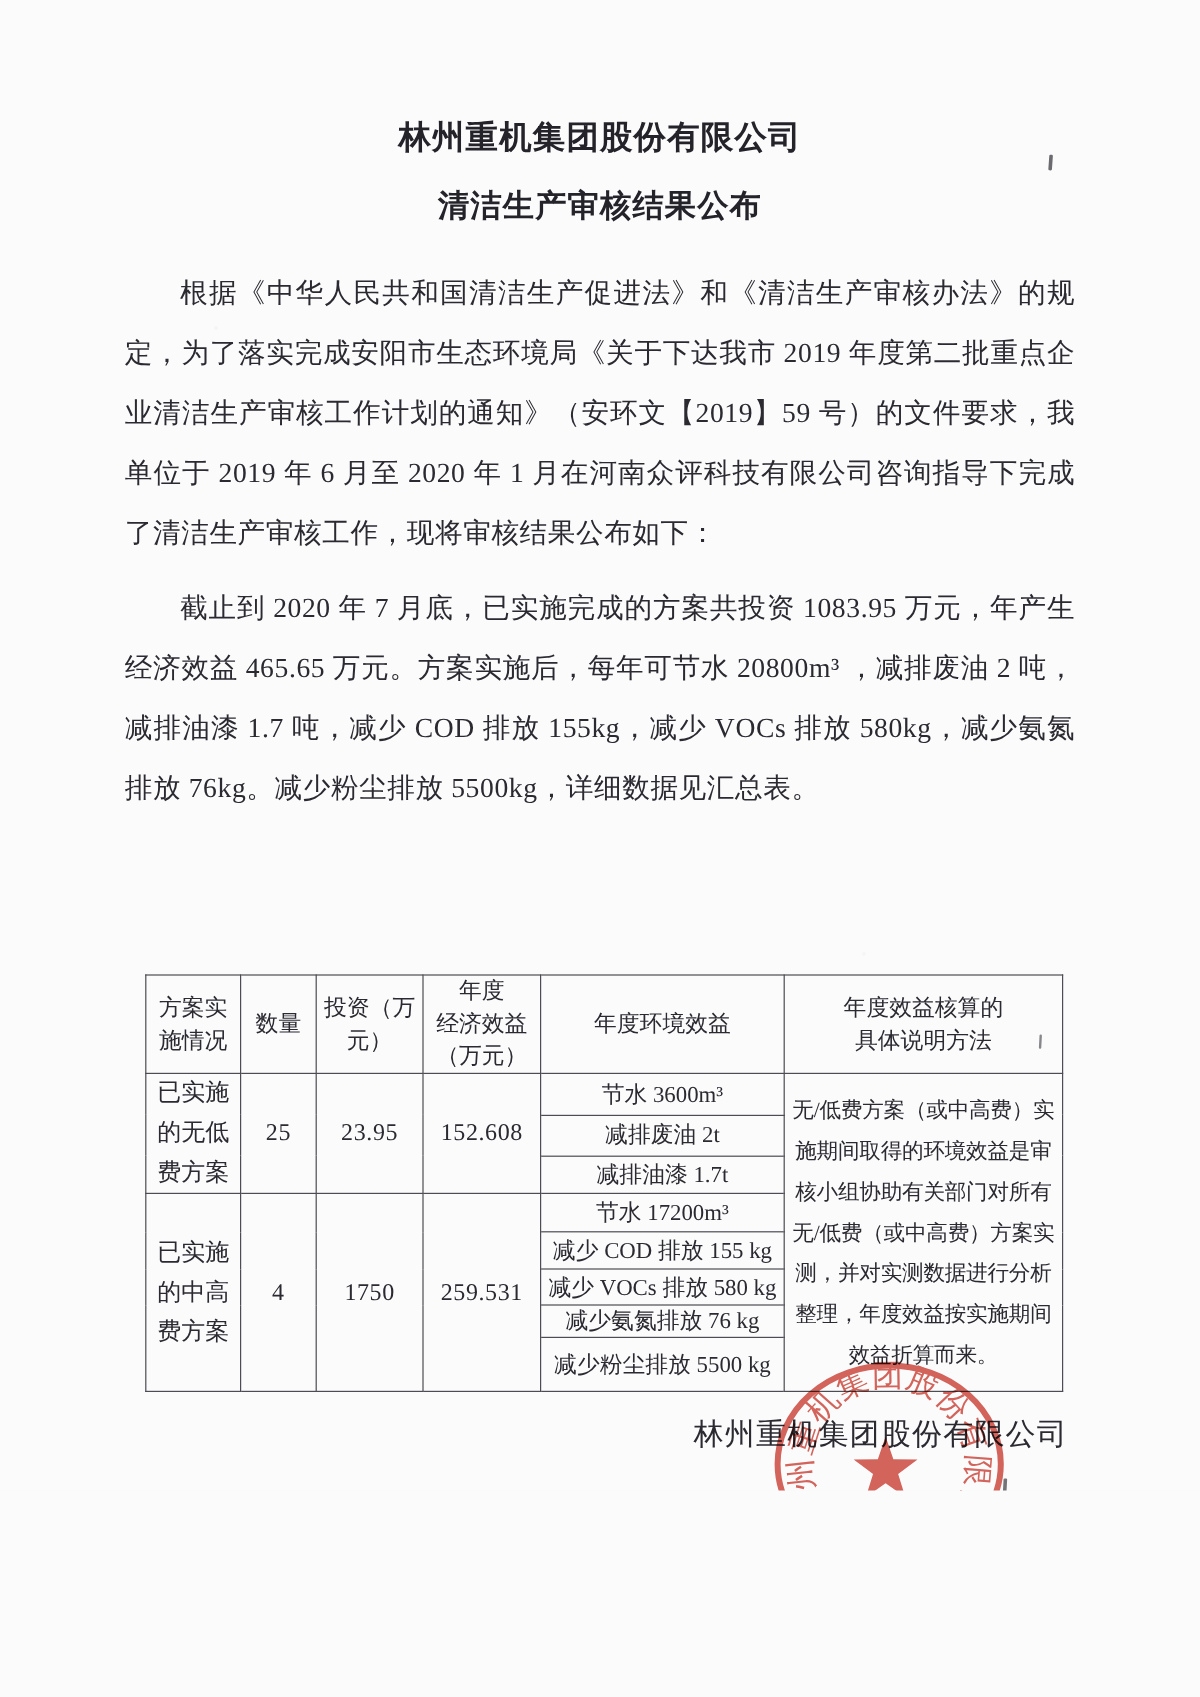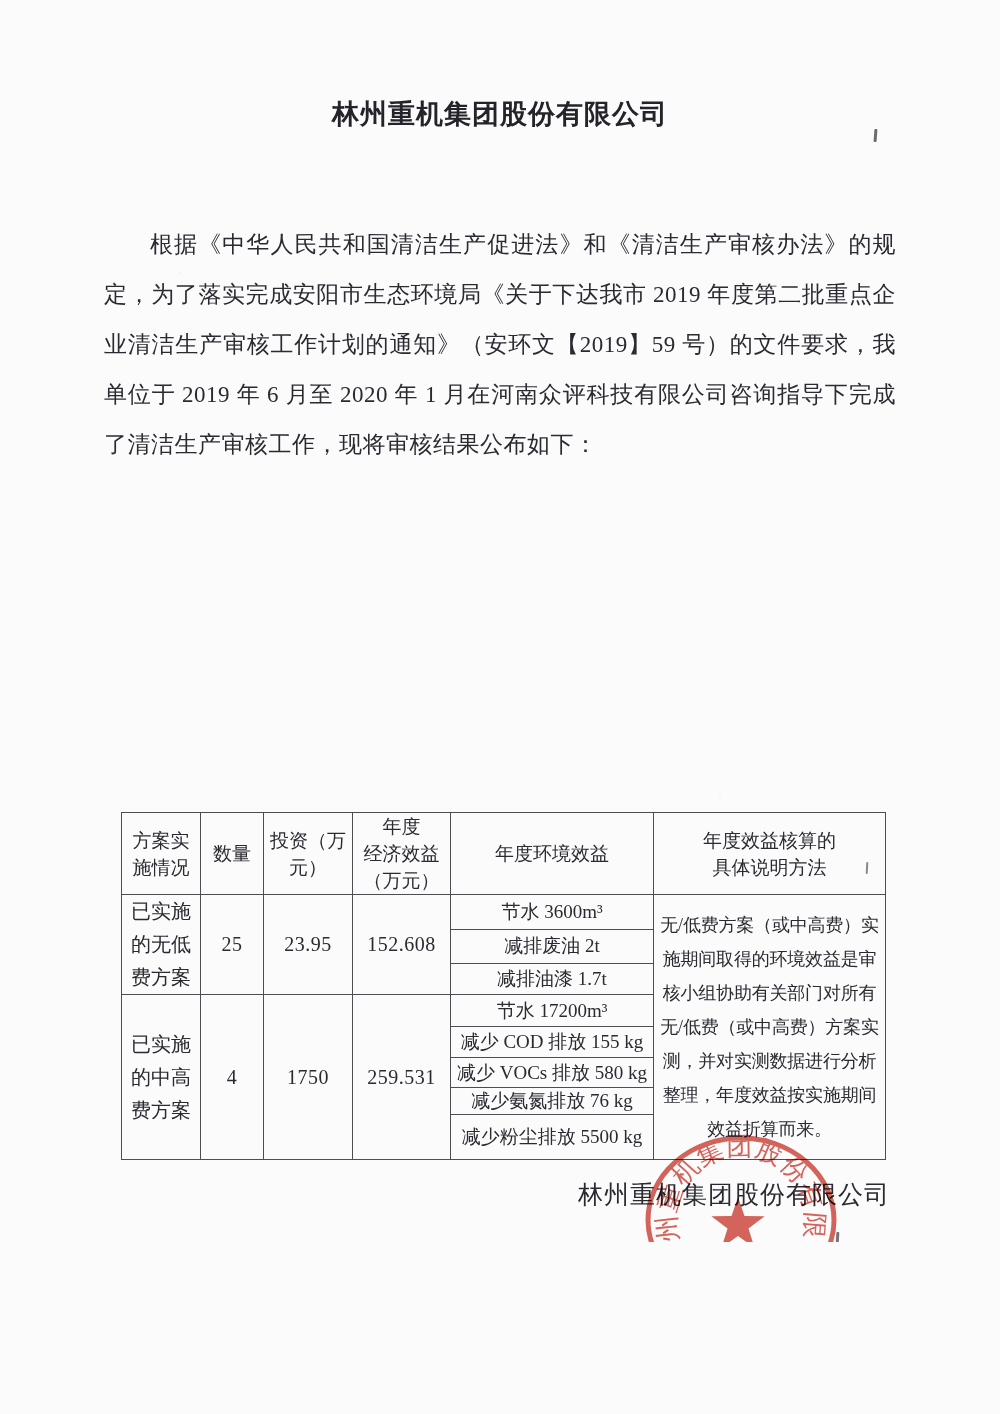--- a/index.html
+++ b/index.html
@@ -48,22 +48,24 @@
   #artifact-1{left:874px;top:129px;width:3px;height:13px;transform:rotate(4deg);}
   #artifact-2{left:866px;top:862px;width:2px;height:12px;transform:rotate(3deg);opacity:.6;}
   #artifact-3{left:836px;top:1232px;width:3px;height:13px;transform:rotate(3deg);opacity:.7;}
 </style>
 </head>
 <body>
 
 <div class="page">
 
   <h1 class="doc-title">林州重机集团股份有限公司</h1>
+  <h2 class="doc-subtitle">清洁生产审核结果公布</h2>
 
   <p class="para" id="para-1">根据《中华人民共和国清洁生产促进法》和《清洁生产审核办法》的规定，为了落实完成安阳市生态环境局《关于下达我市 2019 年度第二批重点企业清洁生产审核工作计划的通知》（安环文【2019】59 号）的文件要求，我单位于 2019 年 6 月至 2020 年 1 月在河南众评科技有限公司咨询指导下完成了清洁生产审核工作，现将审核结果公布如下：</p>
+  <p class="para" id="para-2">截止到 2020 年 7 月底，已实施完成的方案共投资 1083.95 万元，年产生经济效益 465.65 万元。方案实施后，每年可节水 20800m³ ，减排废油 2 吨，减排油漆 1.7 吨，减少 COD 排放 155kg，减少 VOCs 排放 580kg，减少氨氮排放 76kg。减少粉尘排放 5500kg，详细数据见汇总表。</p>
 
 
   <table class="summary">
     <colgroup>
       <col style="width:79px">
         <col style="width:63px">
         <col style="width:89px">
       <col style="width:98px">
         <col style="width:203px">
         <col style="width:232px">

